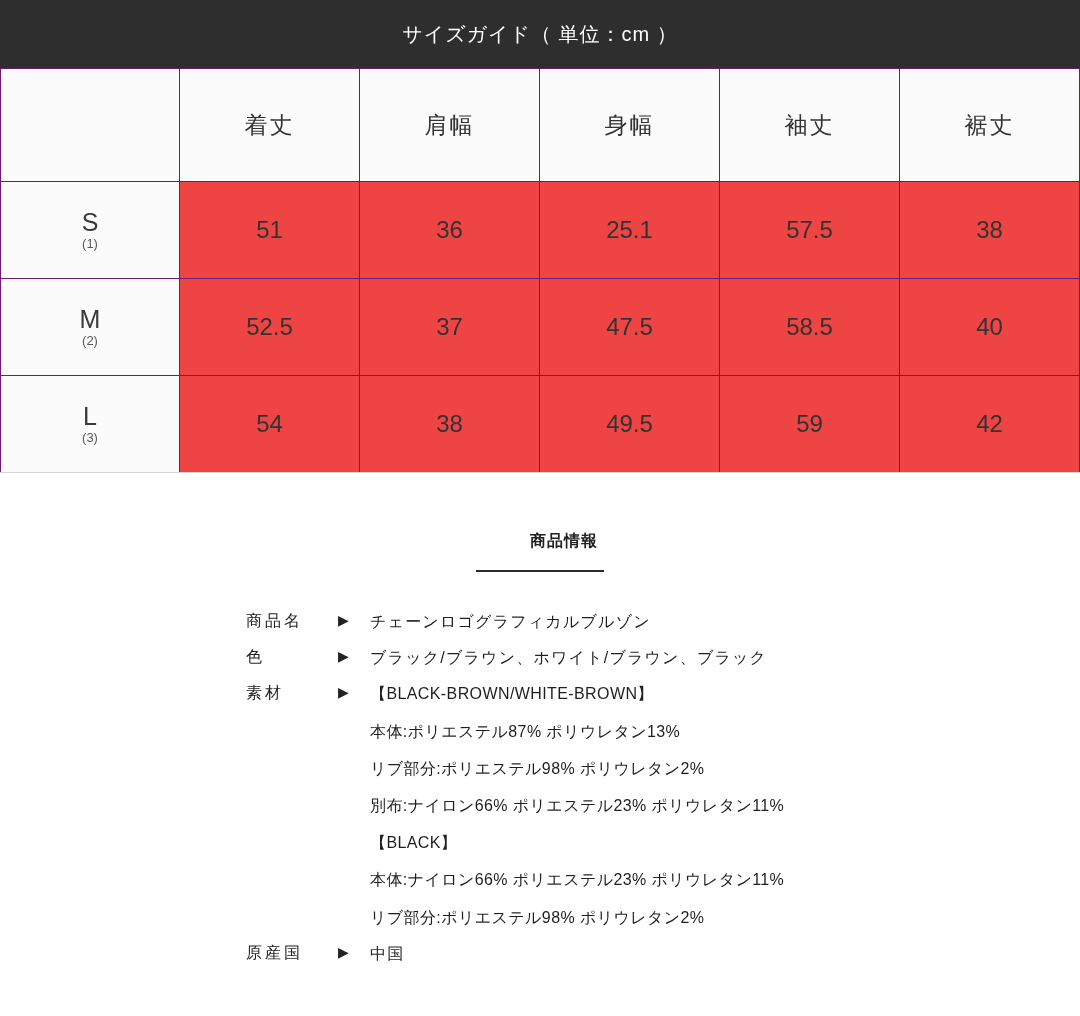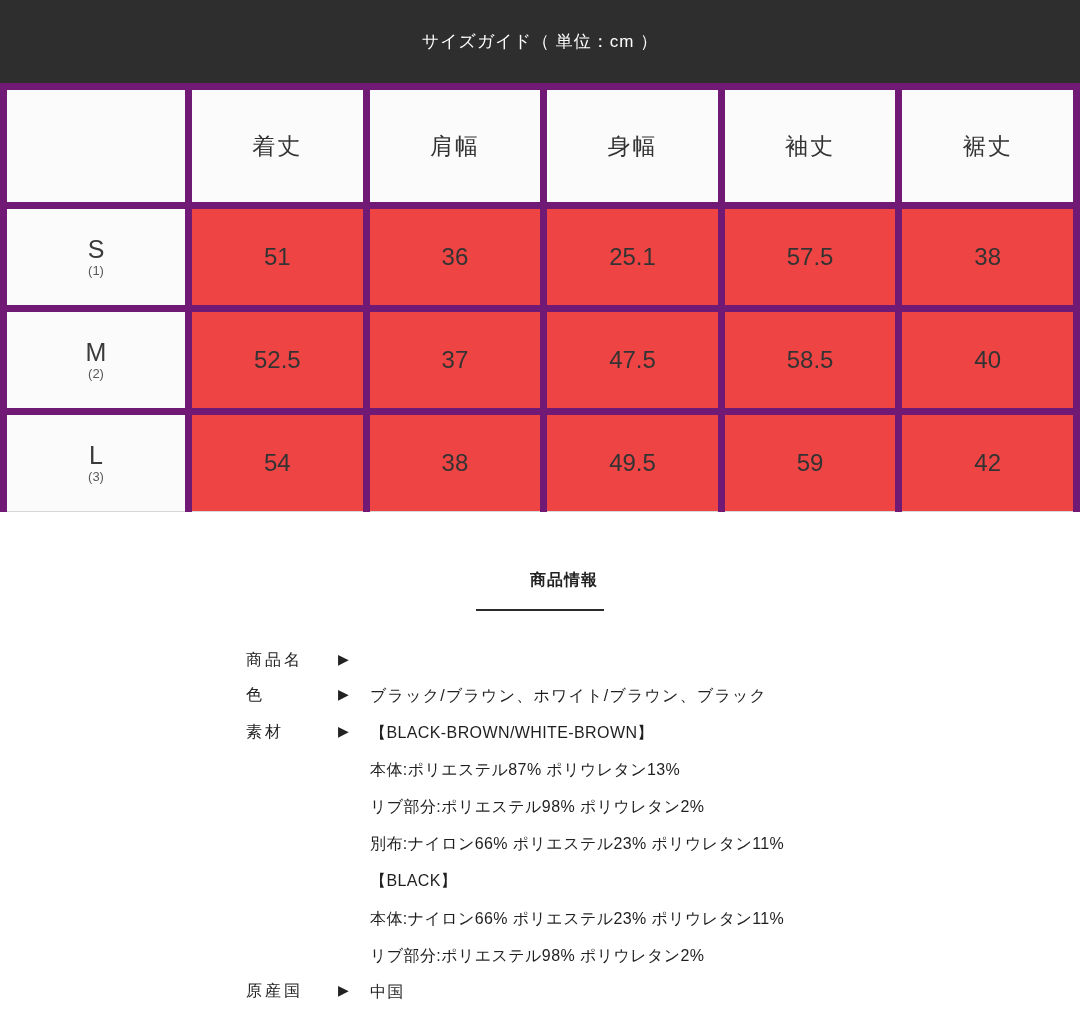--- a/index.html
+++ b/index.html
@@ -10,38 +10,38 @@
     width: 1080px;
     height: 1016px;
     background: #ffffff;
     font-family: "Liberation Sans", sans-serif;
     color: #2b2b2b;
     overflow: hidden;
   }
 
   
   .size-guide-header {
-    height: 83px;
+    height: 68px;
     background: #2e2e2e;
     color: #ffffff;
     display: flex;
     align-items: center;
     justify-content: center;
-    font-size: 17px;
+    font-size: 20px;
     letter-spacing: 1px;
   }
 
   
   .size-table {
     width: 100%;
     border-collapse: collapse;
     table-layout: fixed;
   }
   .size-table td, .size-table th {
-    border: 7px solid #701a75;
+    border: 1px solid #701a75;
     text-align: center;
     font-weight: normal;
     color: #333;
   }
   .size-table th {
     height: 110px;
     background: #fbfbfb;
     font-size: 23px;
     letter-spacing: 2px;
   }
@@ -199,20 +199,23 @@
 
 <div class="info-section">
   <div class="info-title">商品情報</div>
   <div class="info-rule"></div>
 
   <div class="info-list">
 
     <div class="info-row">
       <div class="info-label">商品名</div>
       <div class="info-arrow">▶</div>
+      <div class="info-value">
+        <span class="line">チェーンロゴグラフィカルブルゾン</span>
+      </div>
     </div>
 
     <div class="info-row">
       <div class="info-label">色</div>
       <div class="info-arrow">▶</div>
       <div class="info-value">
         <span class="line">ブラック/ブラウン、ホワイト/ブラウン、ブラック</span>
       </div>
     </div>
 

